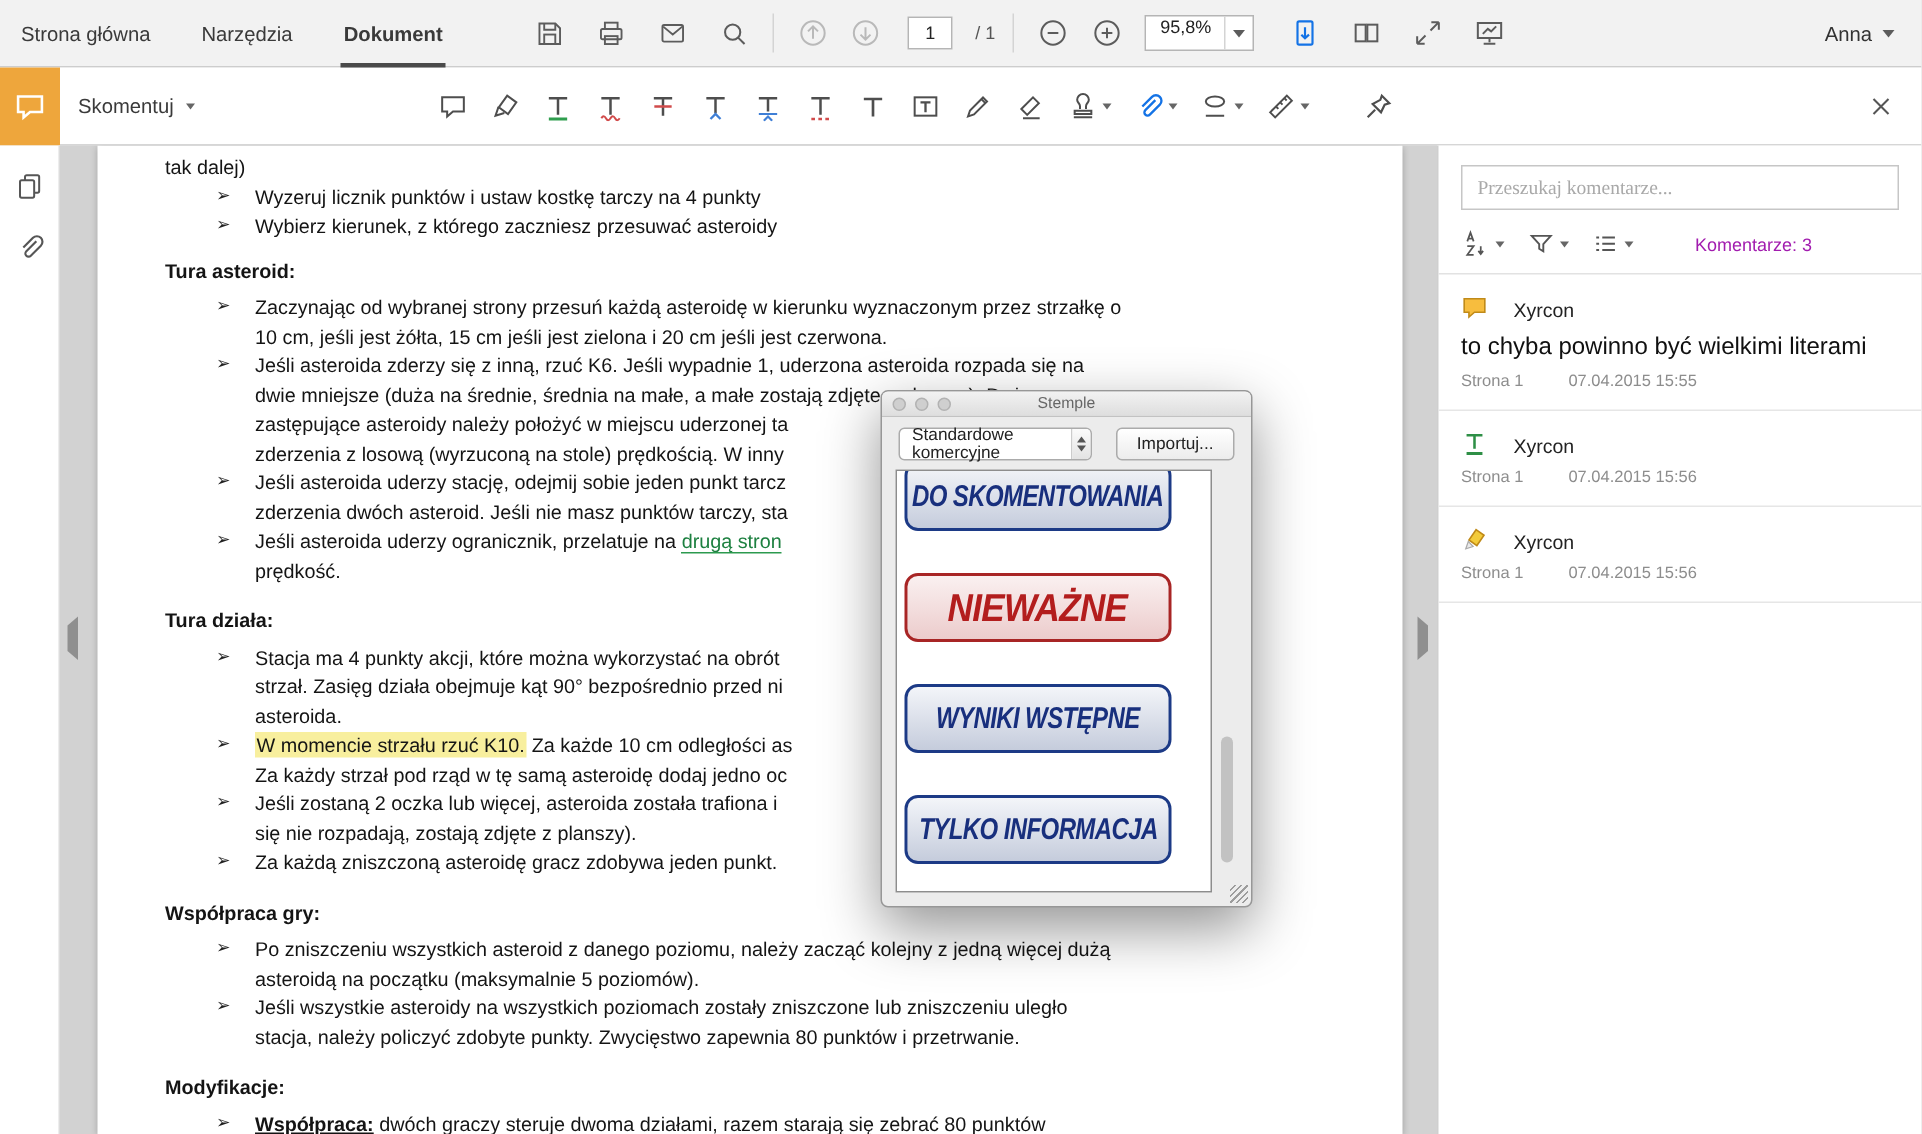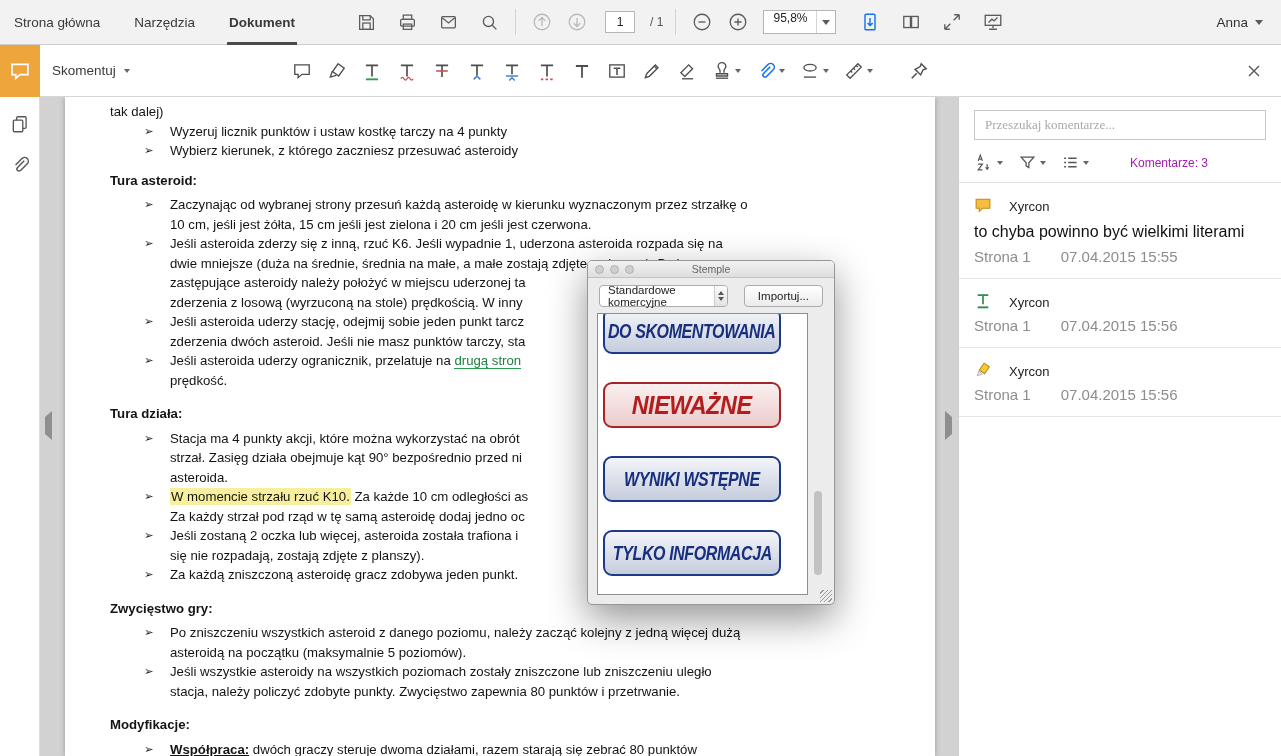--- a/index.html
+++ b/index.html
@@ -87,21 +87,21 @@
   .rp-search{margin:13px 15px 0}
   .rp-search input{width:100%;height:30px;border:1px solid #c6c6c6;font-size:13px;padding:0 10px;color:#333;font-family:Liberation Serif, serif;outline:none}
   .rp-search input::placeholder{color:#a9a9a9}
   .rp-tools{display:flex;align-items:center;padding:13px 15px 10px;border-bottom:1px solid #e2e2e2}
   .rp-tool{display:flex;align-items:center;gap:3px;margin-right:15px;color:#555;cursor:pointer}
   .rp-count{font-size:12px;color:#a21caf;margin-left:26px;white-space:nowrap}
   .comment{padding:13px 15px 13px;border-bottom:1px solid #e6e6e6;cursor:pointer}
   .c-head{display:flex;align-items:flex-end;gap:17px;font-size:13px;color:#222}
   .c-body{font-size:16px;color:#101010;margin:9px 0 7px;min-height:0}
   .c-body:empty{margin:7px 0 0}
-  .c-meta{display:flex;gap:30px;font-size:15px;color:#8d8d8d}
+  .c-meta{display:flex;gap:30px;font-size:11px;color:#8d8d8d}
   svg{display:block}
 </style>
 </head>
 <body>
 
 <header class="topbar">
   <nav style="display:flex">
     <div class="tab">Strona główna</div>
     <div class="tab">Narzędzia</div>
     <div class="tab active">Dokument</div>
@@ -383,21 +383,21 @@
         <div class="b"><span>strzał. Zasięg działa obejmuje kąt 90° bezpośrednio przed ni</span></div>
         <div class="b"><span>asteroida.</span></div>
         <div class="b"><span class="mk">➢</span><span class="hl">W momencie strzału rzuć K10.</span><span> Za każde 10 cm odległości as</span></div>
         <div class="b"><span>Za każdy strzał pod rząd w tę samą asteroidę dodaj jedno oc</span></div>
         <div class="b"><span class="mk">➢</span><span>Jeśli zostaną 2 oczka lub więcej, asteroida została trafiona i</span></div>
         <div class="b"><span>się nie rozpadają, zostają zdjęte z planszy).</span></div>
         <div class="b"><span class="mk">➢</span><span>Za każdą zniszczoną asteroidę gracz zdobywa jeden punkt.</span></div>
       </div>
 
       <div class="sec">
-        <div class="h">Zwycięstwo gry:</div>
+        <div class="h">Współpraca gry:</div>
         <div class="b"><span class="mk">➢</span><span>Po zniszczeniu wszystkich asteroid z danego poziomu, należy zacząć kolejny z jedną więcej dużą</span></div>
         <div class="b"><span>asteroidą na początku (maksymalnie 5 poziomów).</span></div>
         <div class="b"><span class="mk">➢</span><span>Jeśli wszystkie asteroidy na wszystkich poziomach zostały zniszczone lub zniszczeniu uległo</span></div>
         <div class="b"><span>stacja, należy policzyć zdobyte punkty. Zwycięstwo zapewnia 80 punktów i przetrwanie.</span></div>
       </div>
 
       <div class="sec">
         <div class="h">Modyfikacje:</div>
         <div class="b"><span class="mk">➢</span><span class="bld">Współpraca:</span><span> dwóch graczy steruje dwoma działami, razem starają się zebrać 80 punktów</span></div>
       </div>

